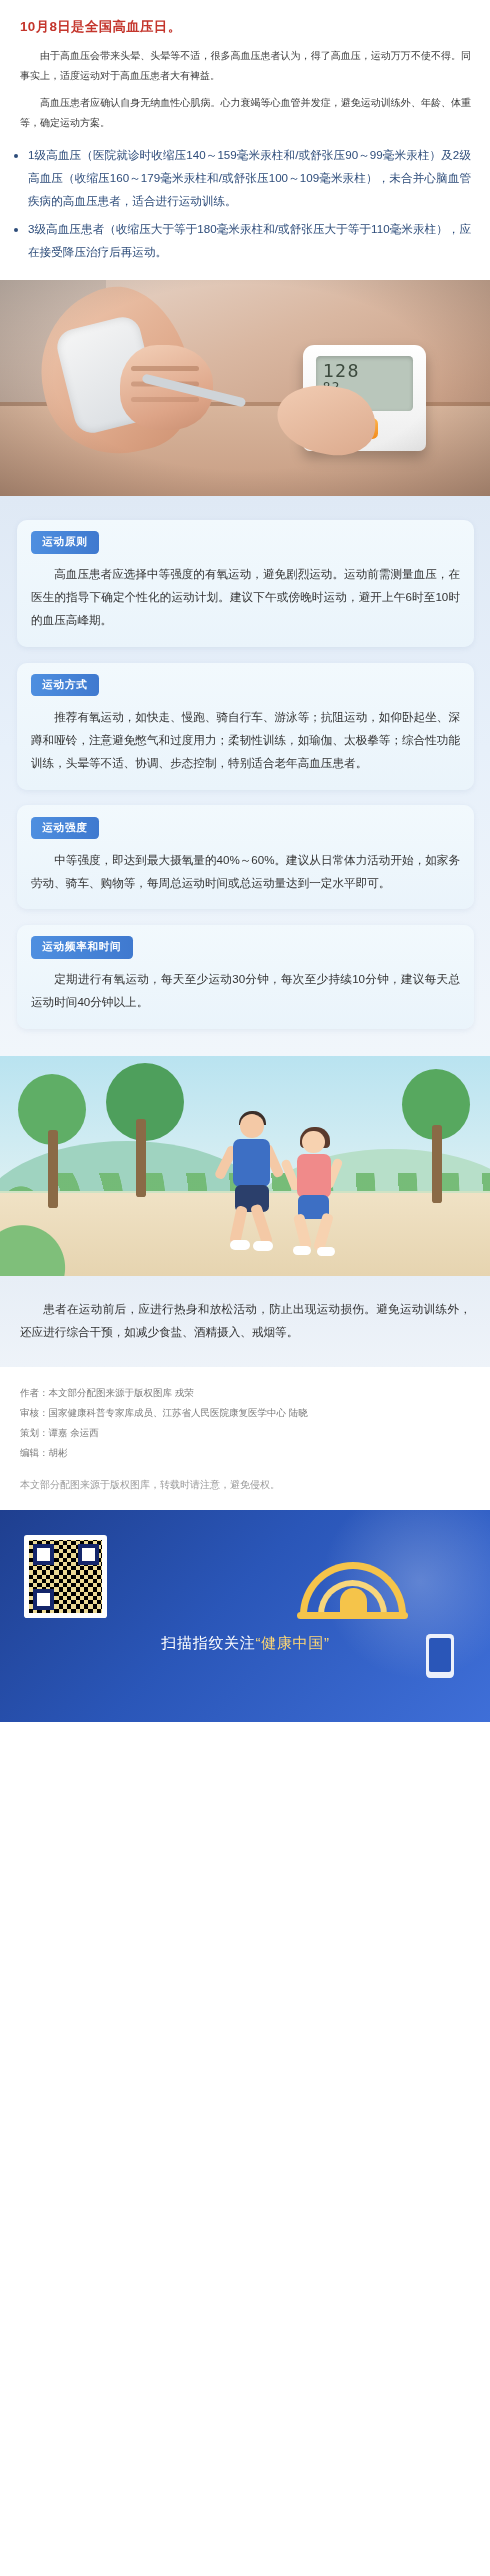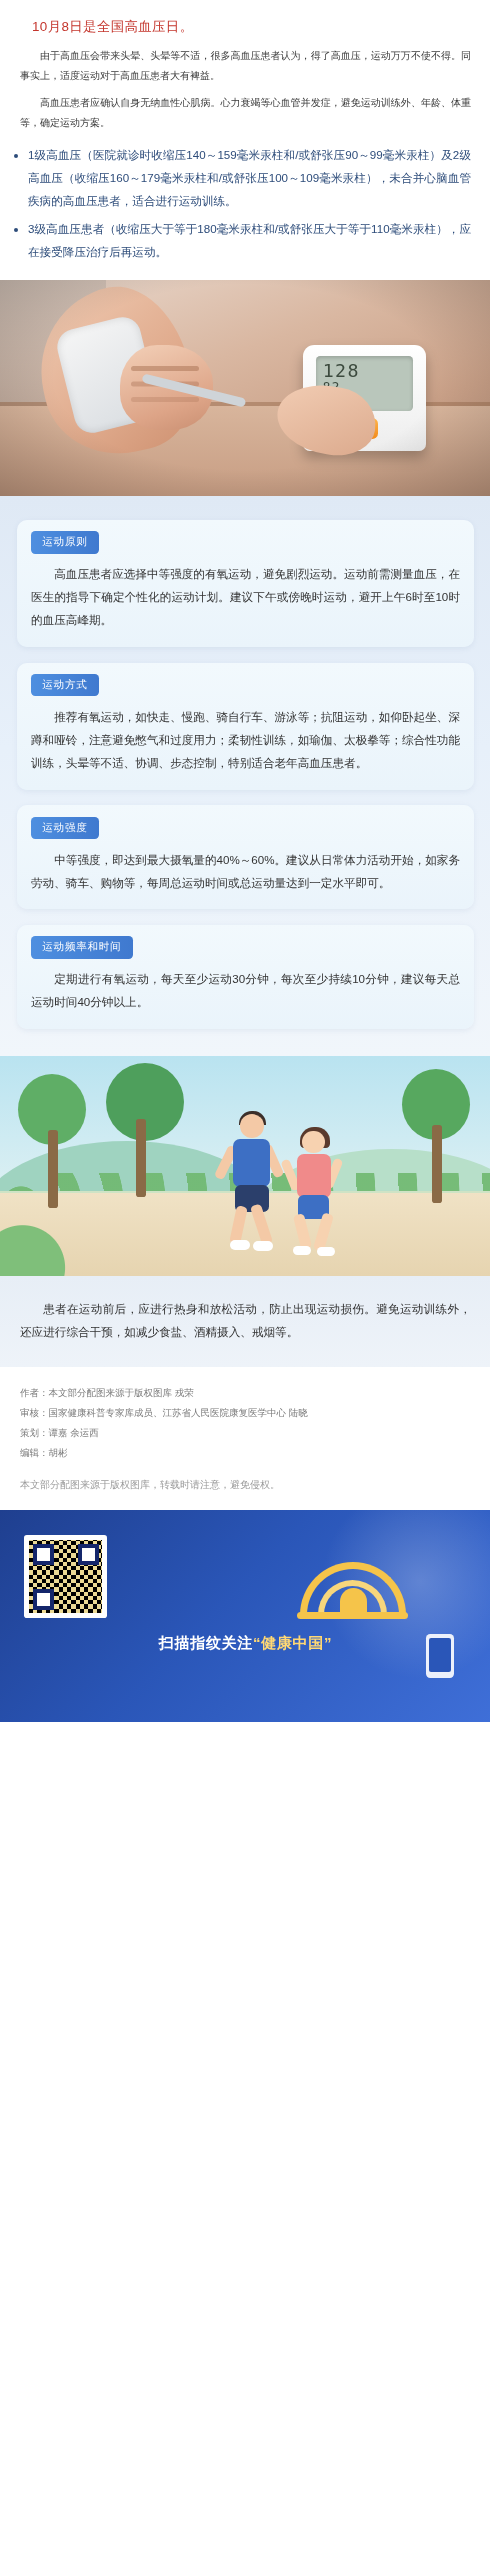--- a/index.html
+++ b/index.html
@@ -12,24 +12,23 @@
     width: 491px;
     min-height: 2576px;
     position: relative;
     overflow-x: hidden;
   }
 
   
   .headline {
     padding: 18.3px 20px 5.6px 20px;
     font-size: 13.4px;
-    font-weight: normal;
+    font-weight: bold;
     color: #c4352c;
     letter-spacing: 0.4px;
-    margin-left: 12px;
   }
   .intro {
     padding: 4.2px 20px 2.8px 20px;
     font-size: 10px;
     line-height: 2.0;
     color: #3b3b3b;
     text-align: justify;
     text-indent: 2em;
   }
   .bullets {
@@ -149,21 +148,21 @@
     border-radius: 10px;
     padding: 11.3px 14px 15.5px 14px;
     margin-bottom: 15.5px;
     box-shadow: 0 1.4px 5.6px rgba(120,150,180,.12);
   }
   .tag {
     display: inline-block;
     background: linear-gradient(90deg,#4e8fe0 0%,#3f79cf 100%);
     color: #ffffff;
     font-size: 10.6px;
-    font-weight: normal;
+    font-weight: bold;
     padding: 4.2px 11.3px;
     border-radius: 4.2px;
     letter-spacing: 0.7px;
     margin-bottom: 8.5px;
   }
   .card p {
     font-size: 11.6px;
     line-height: 2.0;
     color: #333333;
     text-align: justify;
@@ -320,21 +319,21 @@
   .sun .core {
     position:absolute; left: 40px; bottom: 0; width: 27px; height: 27px;
     background:#f5c44a; border-radius: 13.4px 13.4px 0 0;
   }
   .sun .base {
     position:absolute; left: -2.8px; bottom: -4.2px; width: 111px; height: 7px;
     background:#f5c44a; border-radius: 3.5px;
   }
   .qr-caption {
     position:absolute; left: 0; right: 0; top: 124px;
-    text-align:center; color:#ffffff; font-size: 15px; font-weight: bold; letter-spacing: 0.7px;
+    text-align:center; color:#ffffff; font-size: 15px; font-weight: normal; letter-spacing: 0.7px;
   }
   .qr-caption .hl { color:#ffd874; }
   .phone {
     position:absolute; right: 37px; top: 124px; width: 28px; height: 44px;
   }
   .phone .body2 { position:absolute; inset:0; background:#ffffff; border-radius:4.2px; opacity:.9; }
   .phone .scr { position:absolute; left:2.8px; top:4.2px; right:2.8px; bottom:5.6px; background:#2a56b8; border-radius:2.1px; }
   .orgs {
     position:absolute; left:0; right:0; bottom: 11.3px;
     display:flex; justify-content: center; gap: 32px;

